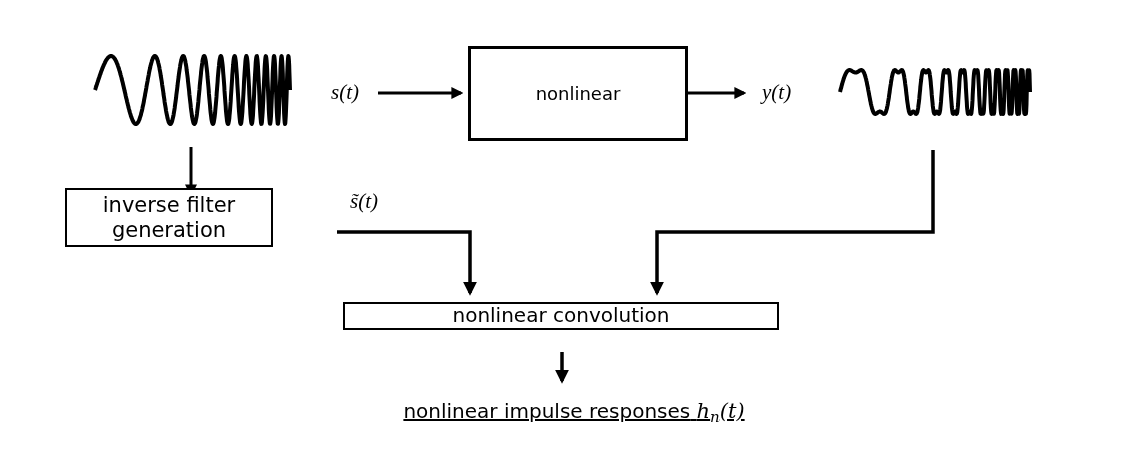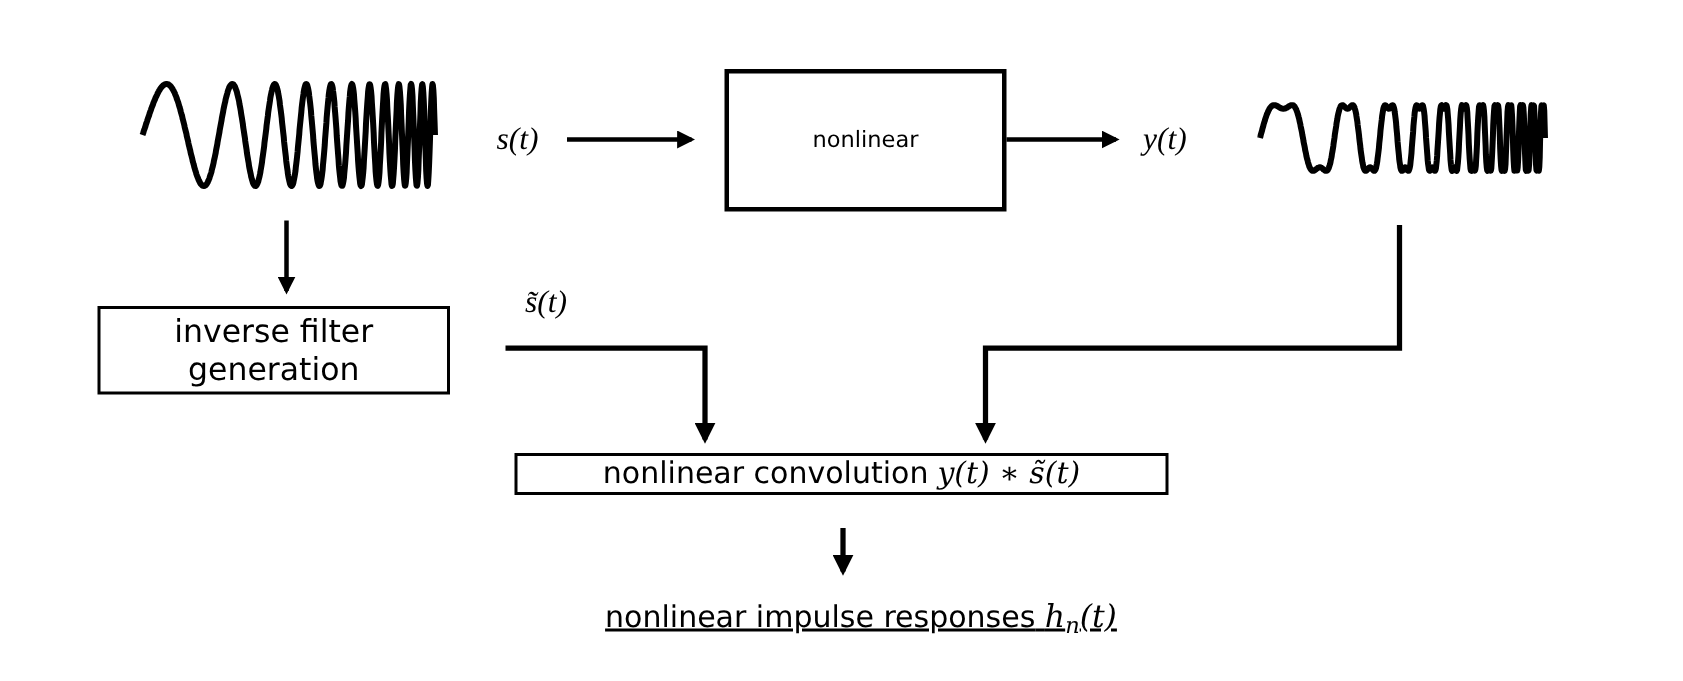--- a/index.html
+++ b/index.html
@@ -22,28 +22,28 @@
     display: flex;
     flex-direction: column;
     align-items: center;
     justify-content: center;
     text-align: center;
     background: #ffffff;
     box-sizing: border-box;
     line-height: 1.18;
   }
   .box-system {
-    left: 483px; top: 46px;
-    width: 188px; height: 95px;
+    left: 468px; top: 46px;
+    width: 220px; height: 95px;
     border: 3.5px solid #000;
-    font-size: 15px;
+    font-size: 18px;
   }
   .box-inverse {
-    left: 65px; top: 204px;
-    width: 235px; height: 59px;
+    left: 65px; top: 188px;
+    width: 208px; height: 59px;
     border: 2.5px solid #000;
     font-size: 21px;
   }
   .box-conv {
     left: 343px; top: 302px;
     width: 436px; height: 28px;
     border: 2.5px solid #000;
     font-size: 20px;
     flex-direction: row;
     gap: 6px;
@@ -104,21 +104,20 @@
     <span>nonlinear</span>
   </div>
 
   <div class="box box-inverse">
     <span>inverse filter</span>
     <span>generation</span>
   </div>
 
   <div class="box box-conv">
     <span>nonlinear convolution</span>
-    <span class="math">y(t) ∗ s̃(t)</span>
   </div>
 
   <div class="sig-label math lbl-s">s(t)</div>
   <div class="sig-label math lbl-y">y(t)</div>
   <div class="sig-label math lbl-stilde">s̃(t)</div>
 
   <div class="result-label">
     <span>nonlinear impulse responses</span>
     <span class="math"><span>h</span><sub class="msub">n</sub><span>(t)</span></span>
   </div>

